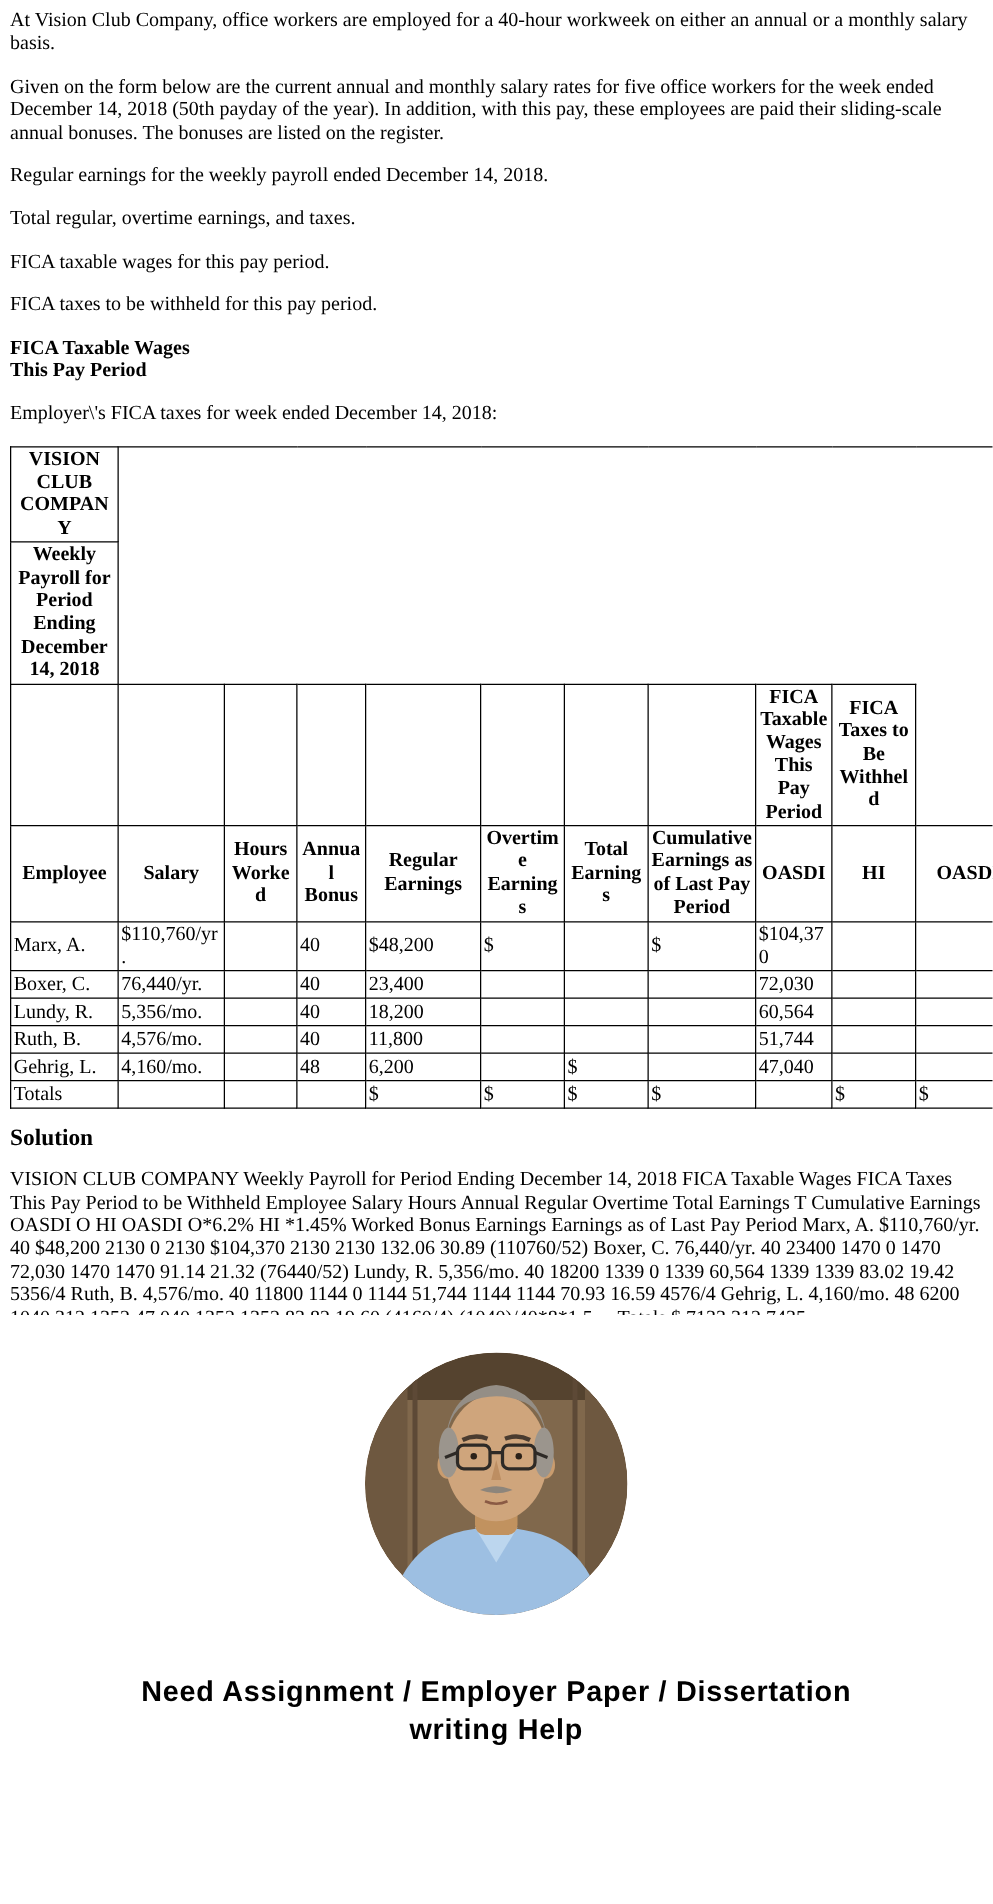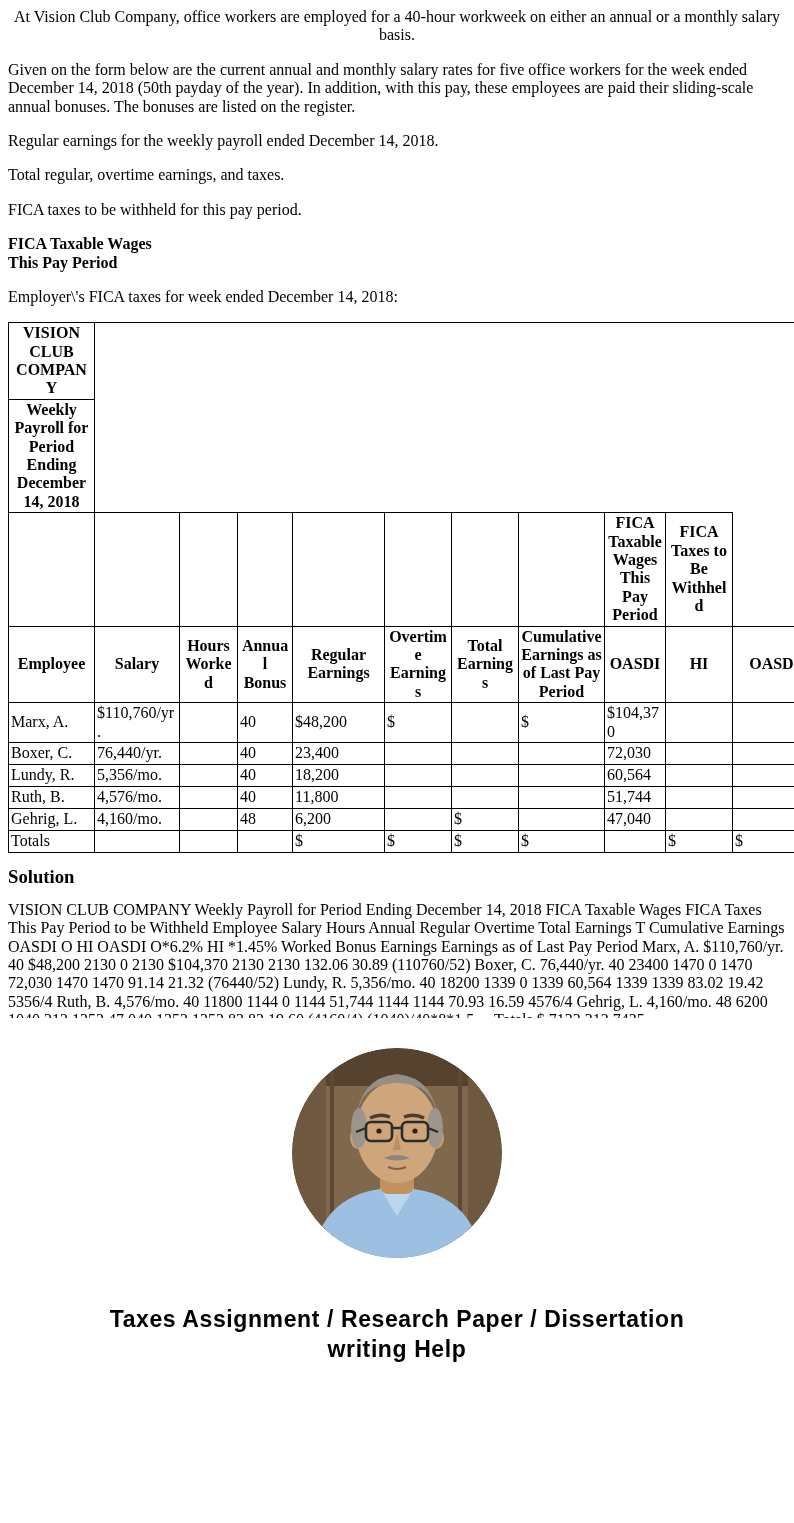--- a/index.html
+++ b/index.html
@@ -5,21 +5,21 @@
   * { box-sizing: border-box; }
   html, body { margin: 0; padding: 0; }
   body {
     width: 794px; height: 1523px; overflow: hidden;
     background: #ffffff; color: #000000;
     font-family: "Liberation Serif", serif;
     font-size: 16px;
   }
   .page { padding: 8px; }
   p { margin: 16px 0; line-height: 1.15; }
-  p.first { margin-top: 0; text-align: center; }
+  p.first { margin-top: 0; }
   .bold { font-weight: bold; }
   .prewrap { white-space: pre-line; }
 
   table.payroll {
     border-collapse: collapse; table-layout: fixed;
     width: 808px; margin-top: 13px;
     font-size: 16px;
   }
   table.payroll td {
     border: 1px solid #000; padding: 1px 2px;
@@ -54,20 +54,21 @@
 </style>
 </head>
 <body>
 
 <div class="page">
 
   <p class="first">At Vision Club Company, office workers are employed for a 40-hour workweek on either an annual or a monthly salary basis.</p>
   <p>Given on the form below are the current annual and monthly salary rates for five office workers for the week ended December 14, 2018 (50th payday of the year). In addition, with this pay, these employees are paid their sliding-scale annual bonuses. The bonuses are listed on the register.</p>
   <p>Regular earnings for the weekly payroll ended December 14, 2018.</p>
   <p>Total regular, overtime earnings, and taxes.</p>
+  <p>FICA taxable wages for this pay period.</p>
   <p>FICA taxes to be withheld for this pay period.</p>
 
   <p class="bold prewrap">FICA Taxable Wages
 This Pay Period</p>
   <p>Employer\'s FICA taxes for week ended December 14, 2018:</p>
 
   <table class="payroll">
     <colgroup>
       <col class="c1">
         <col class="c2">
@@ -235,18 +236,18 @@
         <circle cx="87" cy="83" r="2.6" fill="#2b2118"></circle>
         <circle cx="123" cy="83" r="2.6" fill="#2b2118"></circle>
         <path d="M105 86 L101 102 L109 102 Z" fill="#bd8e62"></path>
         <path d="M92 110 Q105 104 118 110 Q105 115 92 110 Z" fill="#8d857b"></path>
         <path d="M96 119 Q105 123 114 119" stroke="#8a5a44" stroke-width="2" fill="none"></path>
       </g>
     </svg>
   </div>
 
   <div class="footer">
-    <div>Taxes Assignment / Research Paper / Dissertation</div>
+    <div>Need Assignment / Employer Paper / Dissertation</div>
     <div>writing Help</div>
 
   </div>
 
 </div>
 
 </body></html>

